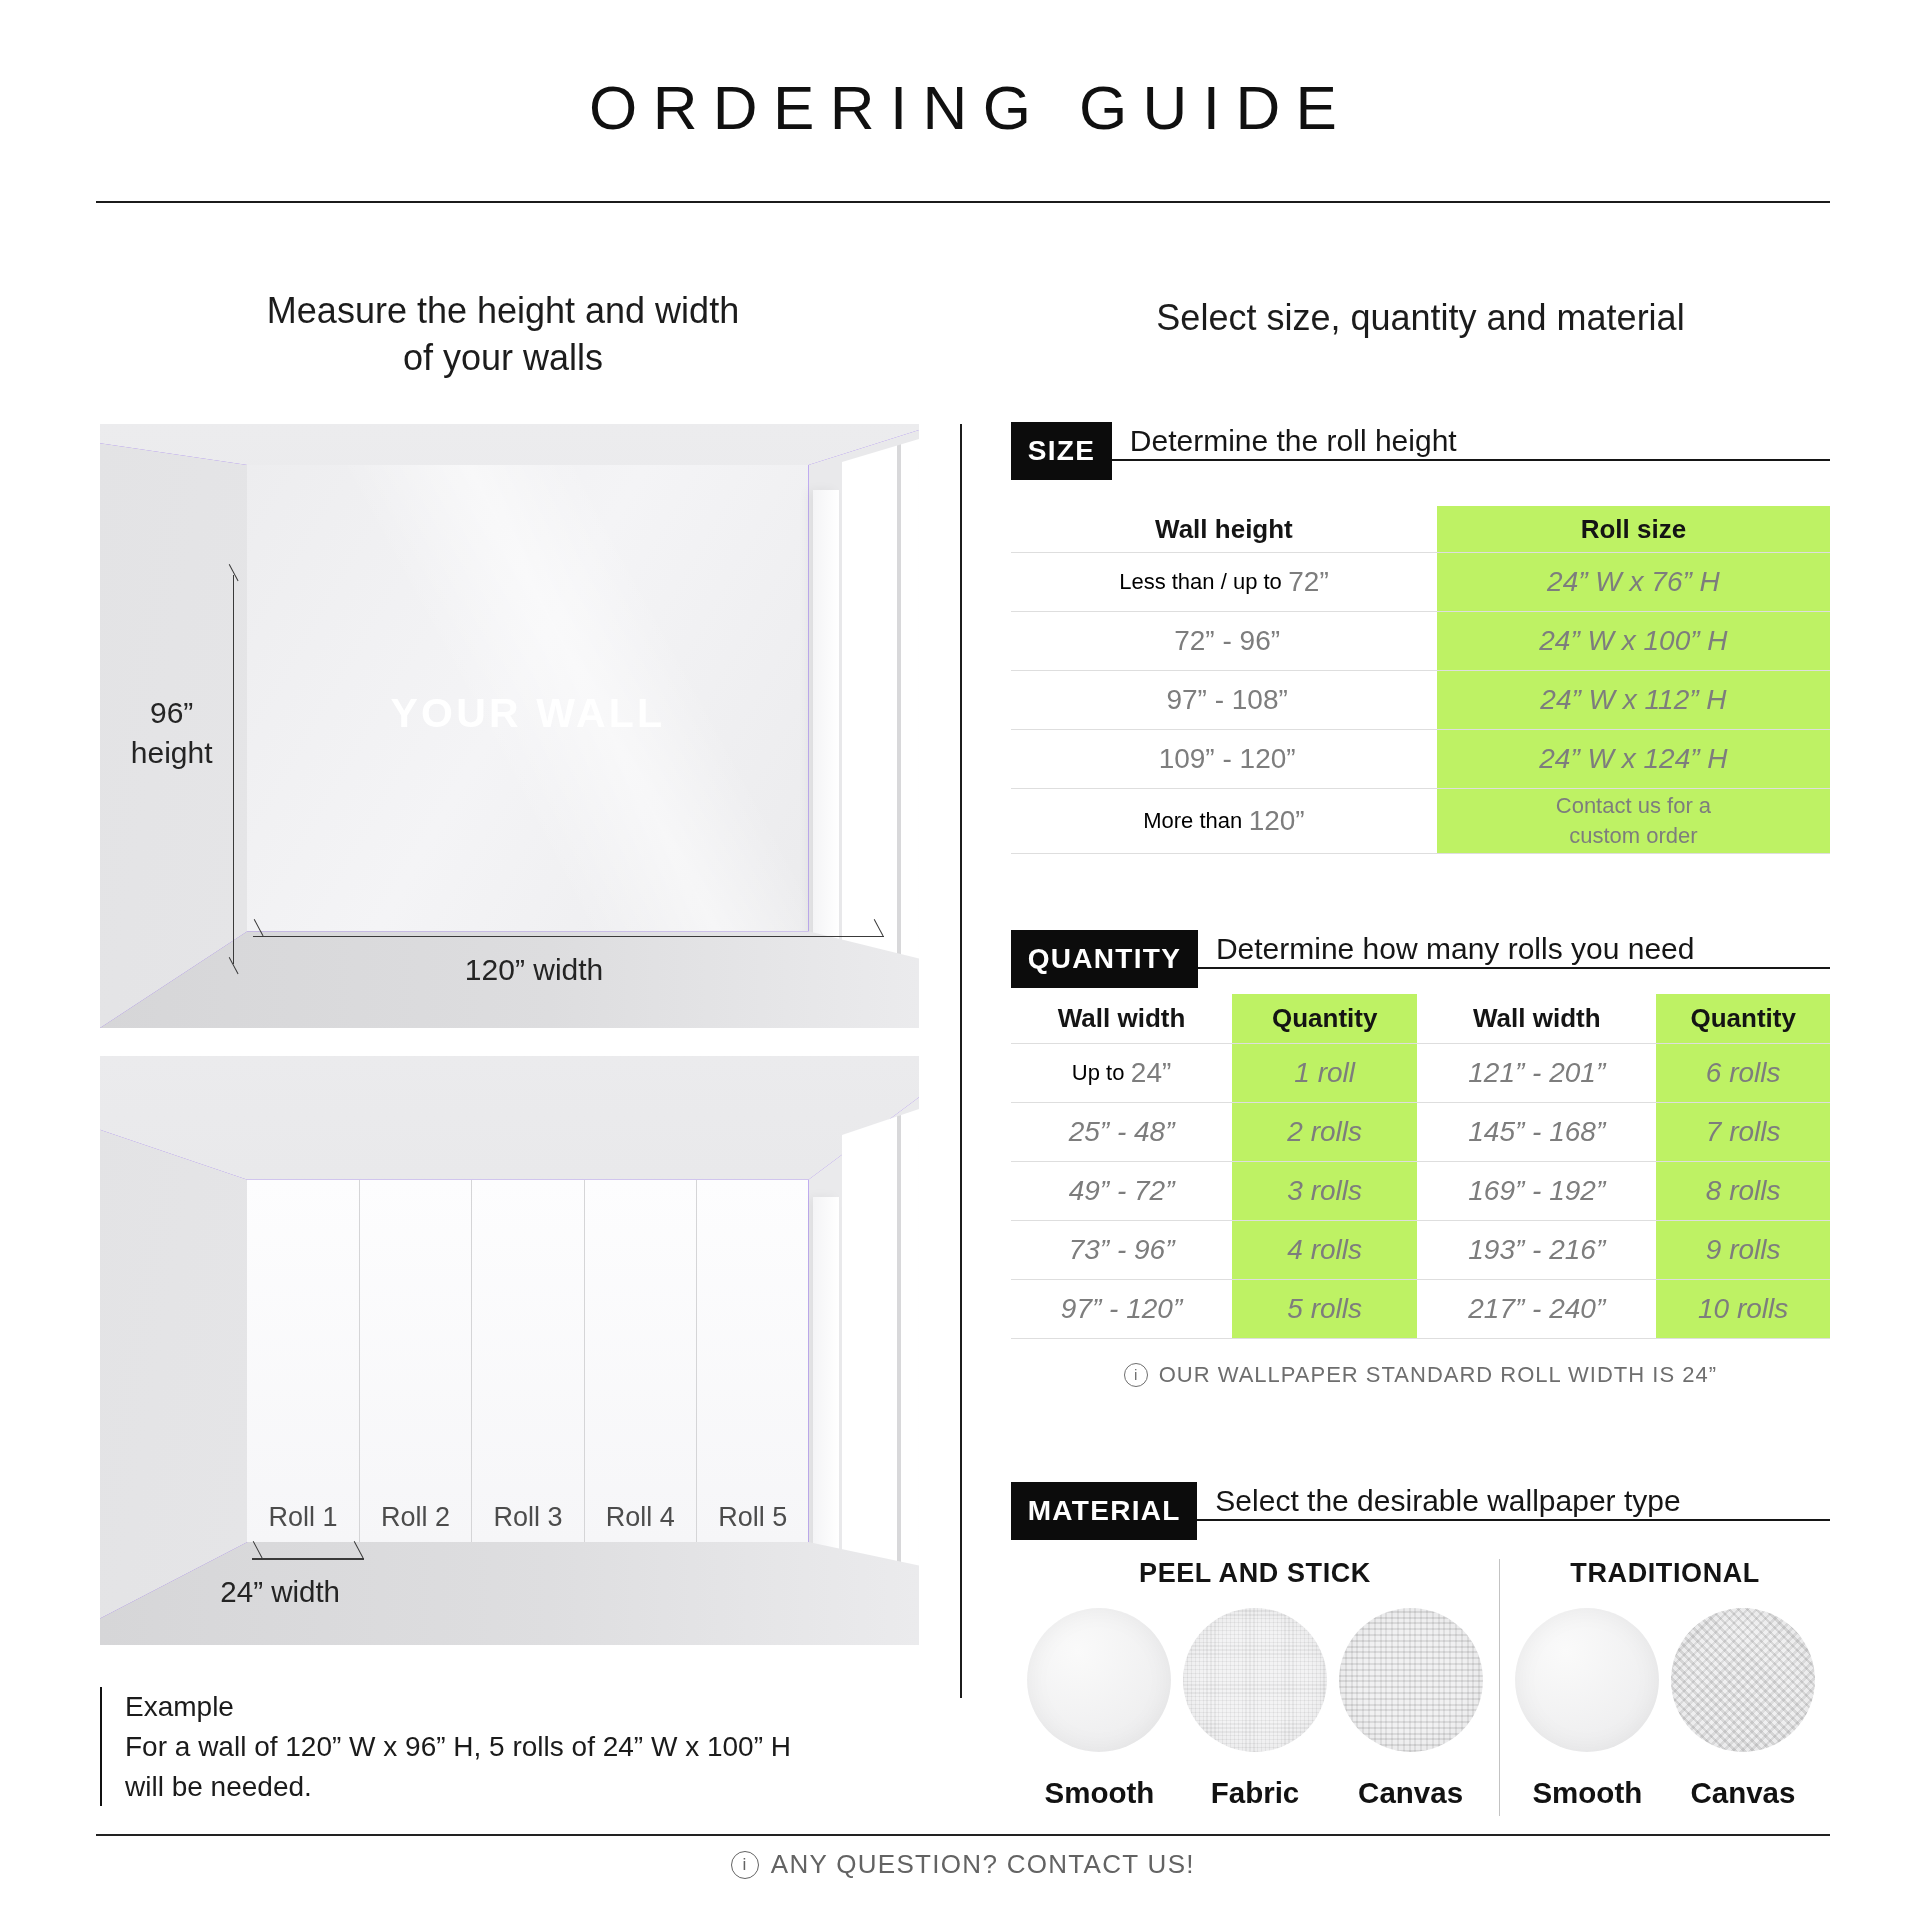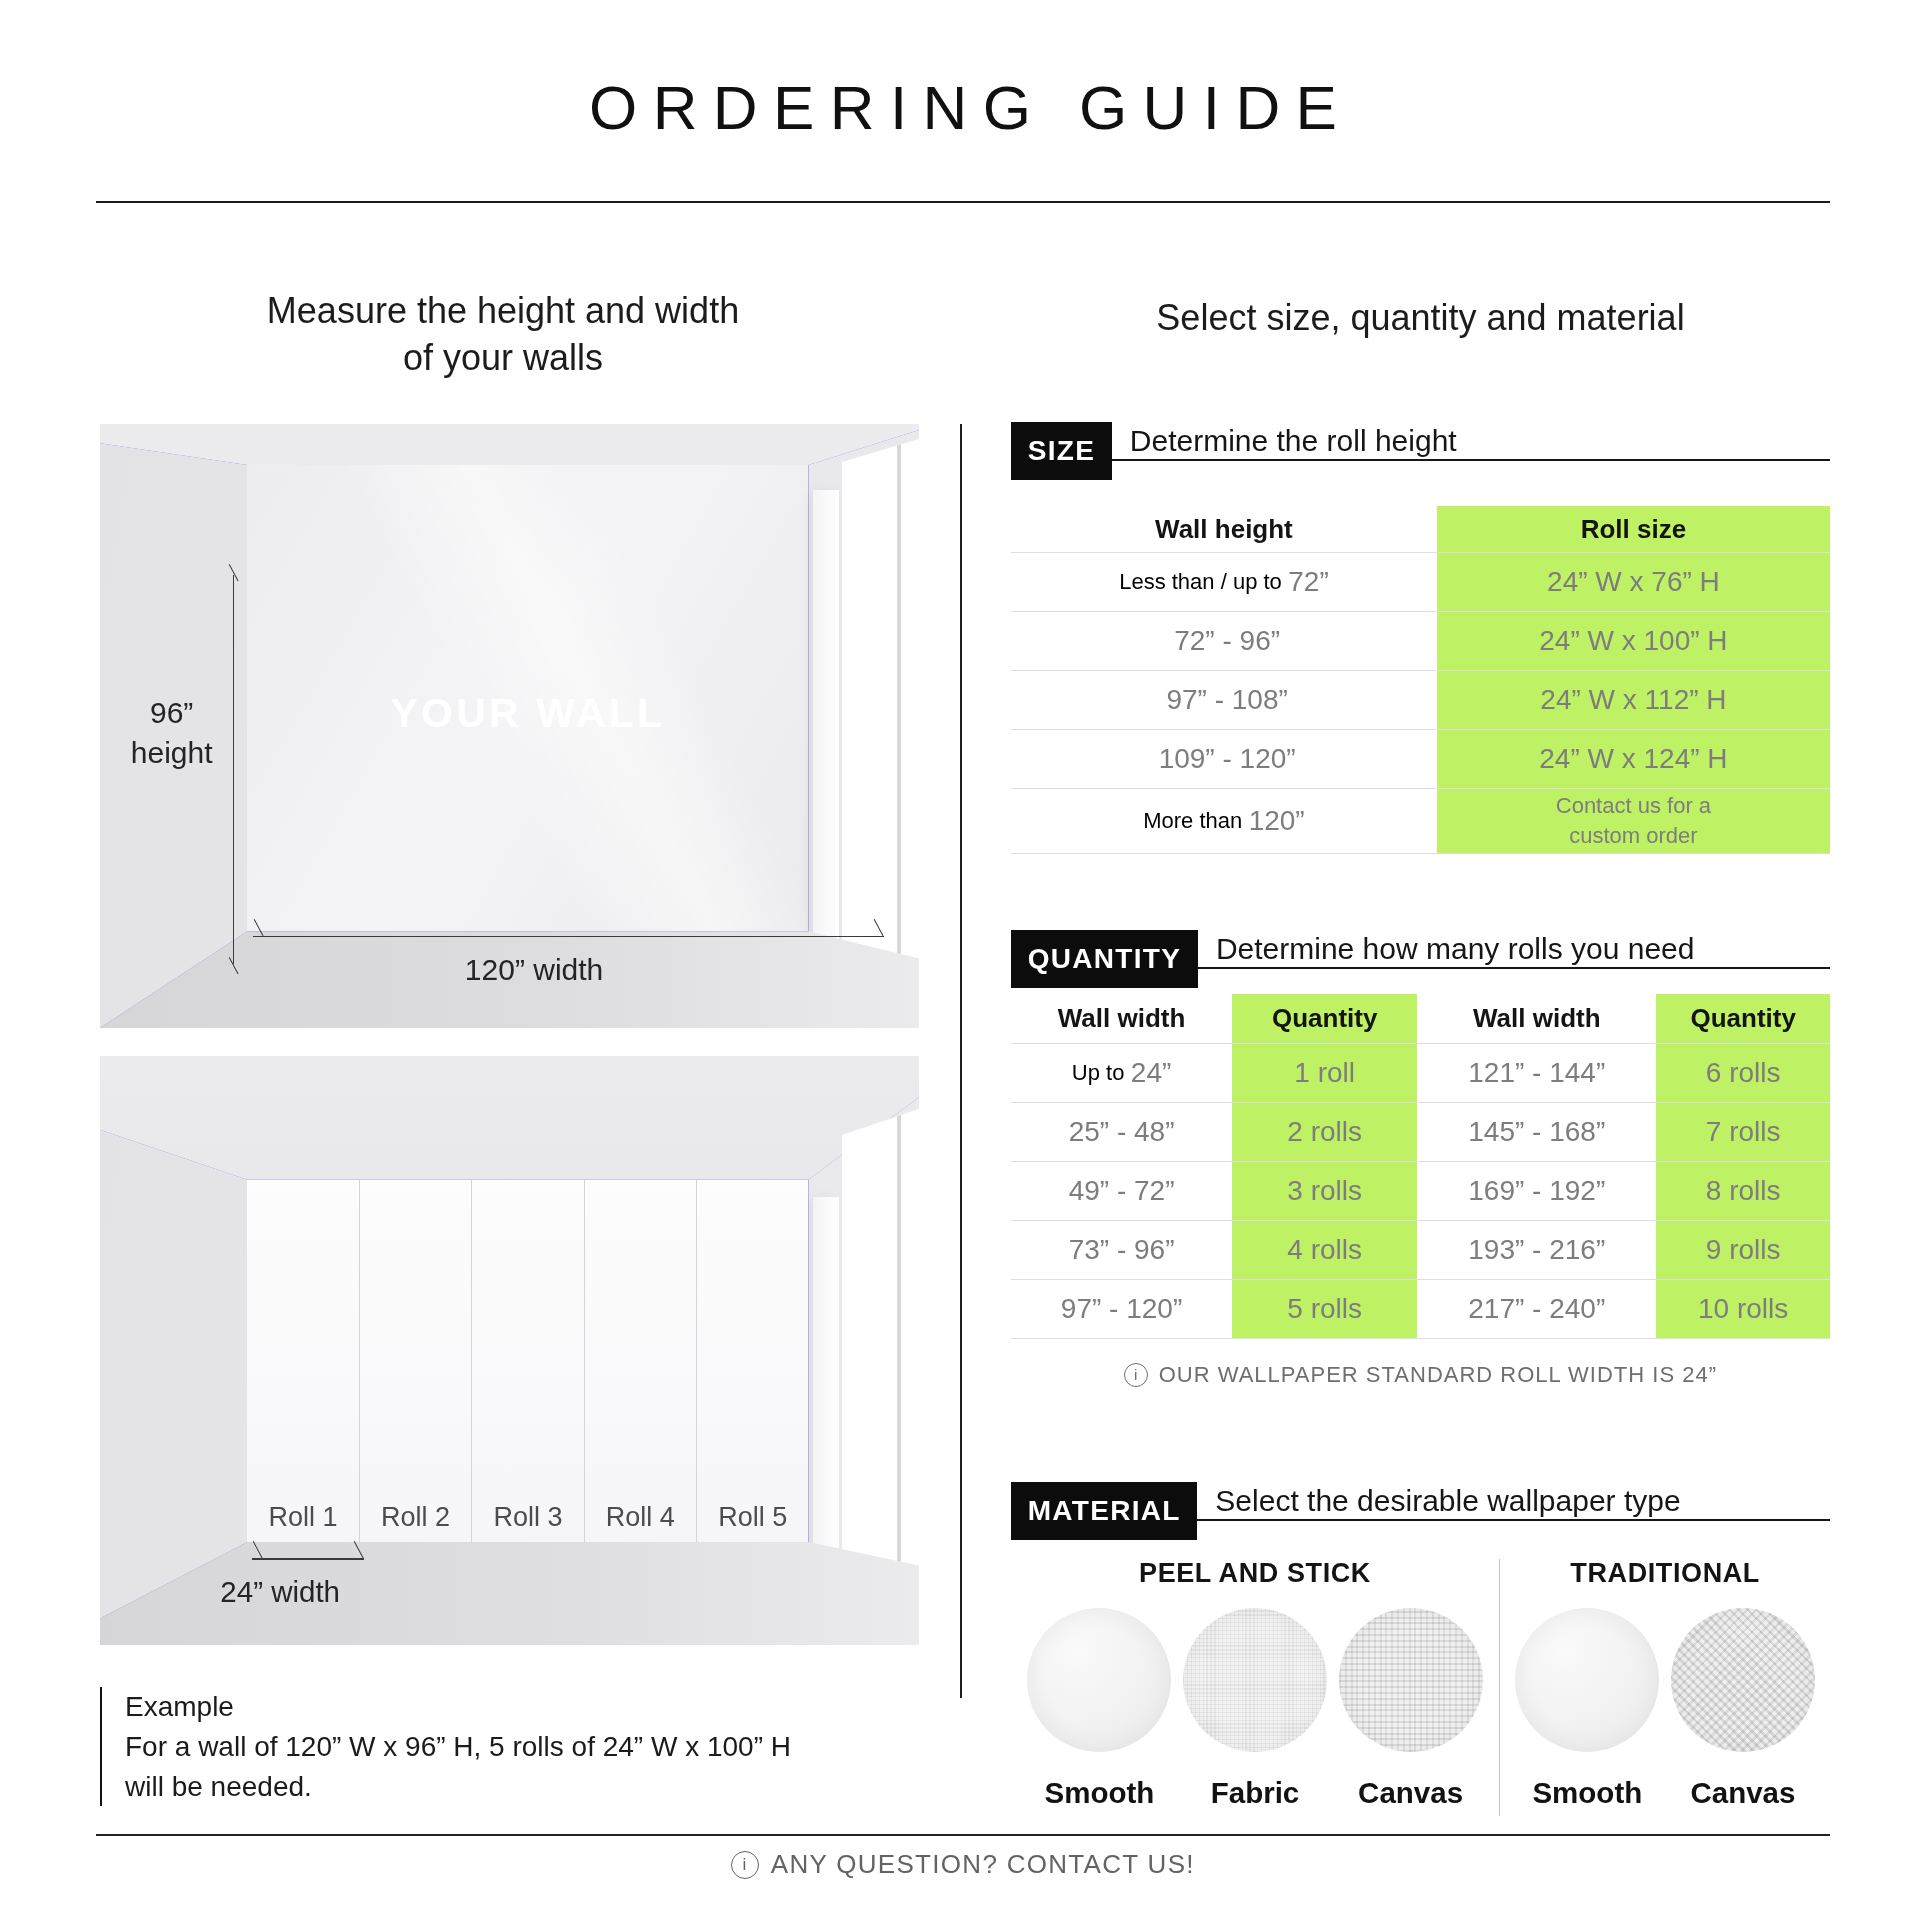--- a/index.html
+++ b/index.html
@@ -98,21 +98,21 @@
   .stable{position:absolute;left:1011px;width:819px;}
   .srow{display:grid;grid-template-columns:52% 48%;border-bottom:1.3px solid #dedede;}
   .qrow{display:grid;grid-template-columns:27% 22.6% 29.2% 21.2%;border-bottom:1.3px solid #dedede;}
   .scell{display:flex;align-items:center;justify-content:center;text-align:center;}
   .graybg{background:#bef264;}
   .hdr{font-size:26px;font-weight:700;color:#141414;}
   .rh72{height:46px;}
   .rh76{height:49px;}
   .rh90{height:58px;}
   .rh100{height:64px;}
-  .val{font-size:28px;color:#7d7d7d;}
+  .val{font-size:28px;color:#7d7d7d;font-style:italic;}
   .pfx{font-size:22px;color:#000000;margin-right:6.4px;}
   .num{font-size:28px;color:#7d7d7d;}
   .twoline{flex-direction:column;justify-content:center;font-size:22px;line-height:1.35;color:#7d7d7d;}
 
   
   .note{position:absolute;top:1362px;left:1011px;width:819px;display:flex;align-items:center;
     justify-content:center;gap:10.3px;font-size:22px;letter-spacing:1px;color:#6e6e6e;}
   .info-circle{width:24.4px;height:24.4px;border:1.9px solid #6e6e6e;border-radius:50%;
     display:inline-flex;align-items:center;justify-content:center;font-size:15.4px;color:#6e6e6e;
     box-sizing:border-box;flex:0 0 auto;}
@@ -272,21 +272,21 @@
       <div class="scell rh76 hdr graybg">Quantity</div>
       <div class="scell rh76 hdr">Wall width</div>
       <div class="scell rh76 hdr graybg">Quantity</div>
     </div>
     <div class="qrow">
       <div class="scell rh90">
         <span class="pfx">Up to </span>
         <span class="num">24”</span>
         </div>
       <div class="scell rh90 val graybg">1 roll</div>
-      <div class="scell rh90 val">121” - 144”</div>
+      <div class="scell rh90 val">121” - 201”</div>
       <div class="scell rh90 val graybg">6 rolls</div>
     </div>
     <div class="qrow">
       <div class="scell rh90 val">25” - 48”</div>
       <div class="scell rh90 val graybg">2 rolls</div>
       <div class="scell rh90 val">145” - 168”</div>
       <div class="scell rh90 val graybg">7 rolls</div>
     </div>
     <div class="qrow">
       <div class="scell rh90 val">49” - 72”</div>

